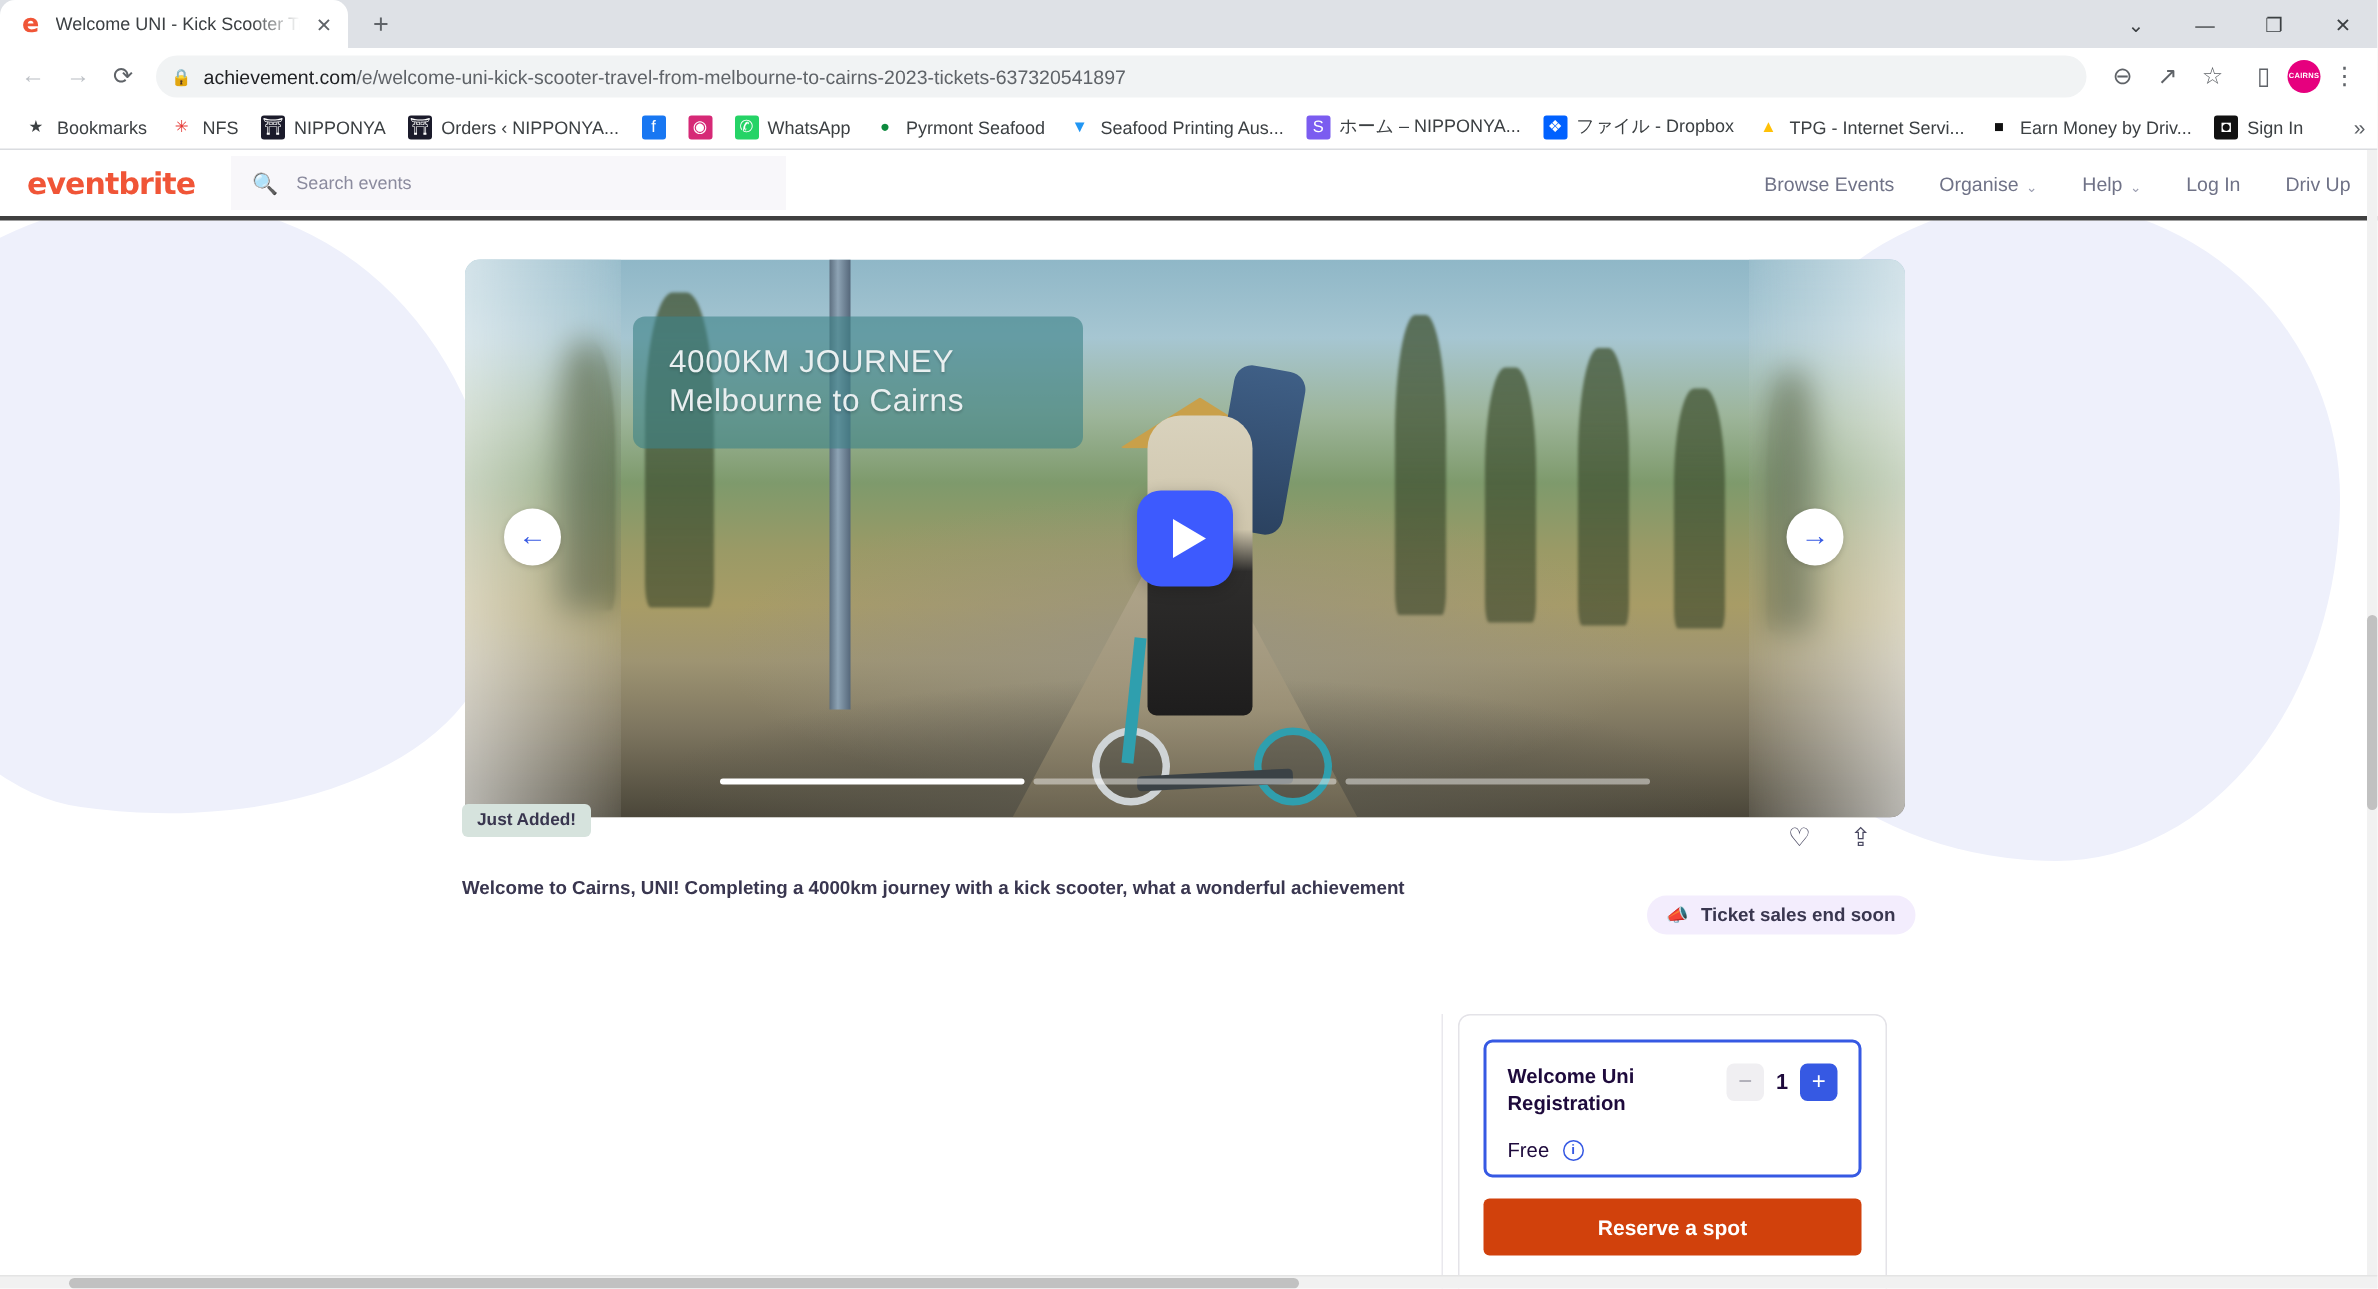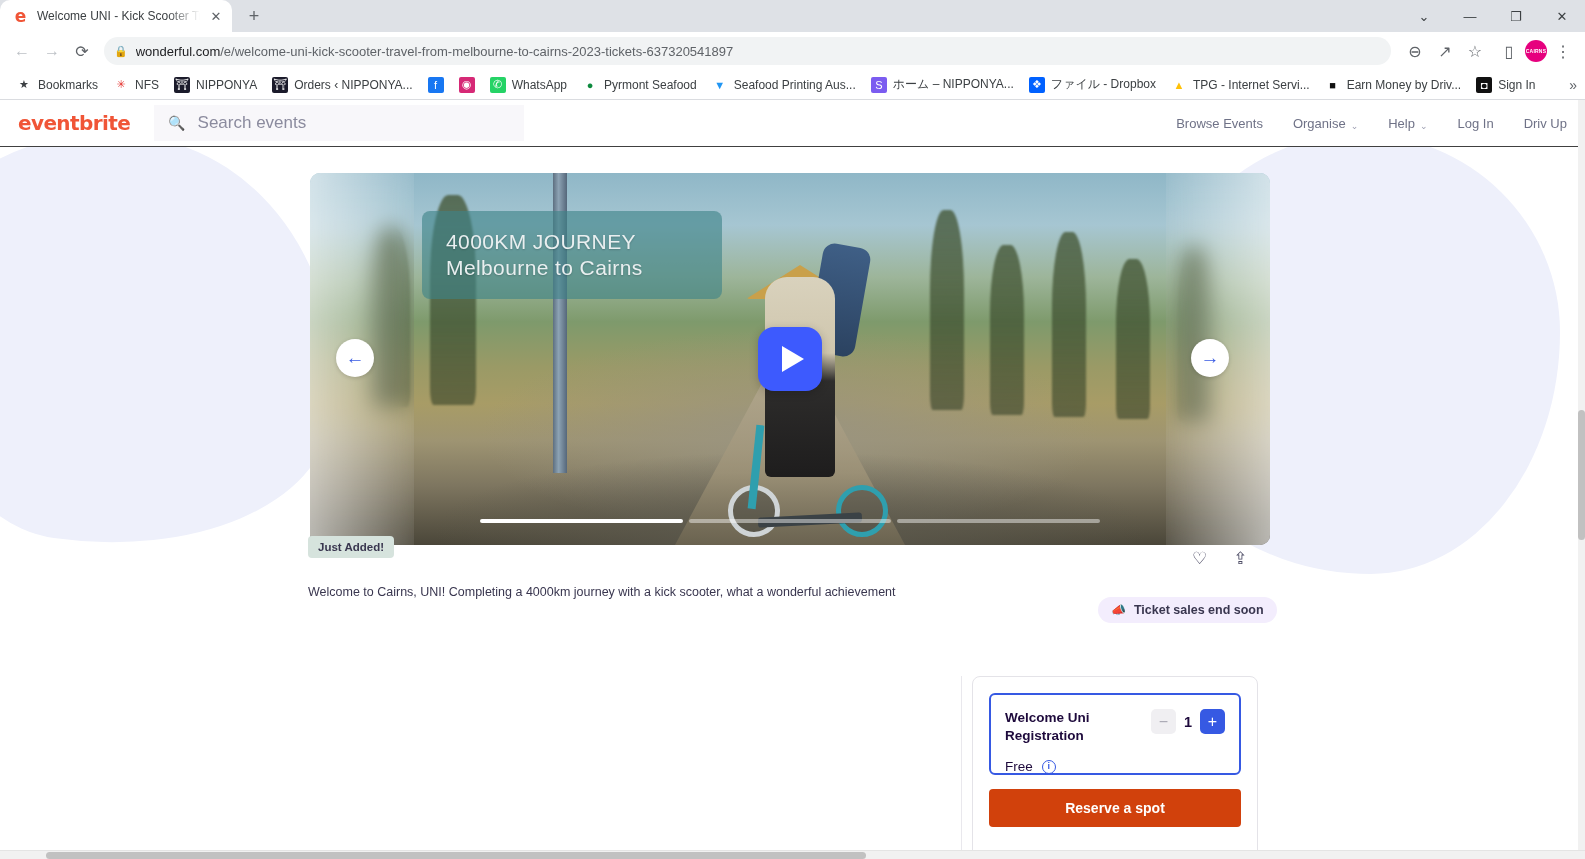--- a/index.html
+++ b/index.html
@@ -109,37 +109,37 @@
   }
 
   
   .page {
     position: absolute; left: 0; top: 100px;
     width: 1585px; height: 759px; background: #fff; overflow: hidden;
   }
   .eb-header {
     height: 47px; background: #fff; position: relative; z-index: 5;
     display: flex; align-items: center; padding: 0 18px;
-    border-bottom: 1px solid #404040;
+    border-bottom: 3px solid #404040;
   }
   .eb-logo {
     font-family: "DejaVu Sans", sans-serif;
     font-size: 20px; font-weight: bold; color: #f05537;
     letter-spacing: -0.6px; margin-right: 24px; cursor: pointer;
   }
   .eb-search {
     width: 370px; height: 36px; background: #f8f7fa;
     display: flex; align-items: center; gap: 12px; padding: 0 14px;
     cursor: text;
   }
   .eb-search .sicon { color: #8b8b9e; font-size: 14px; }
   .eb-search input {
     border: 0; background: transparent; outline: none;
     font-family: "Liberation Sans", sans-serif;
-    font-size: 17px; color: #39364f; width: 100%;
+    font-size: 12px; color: #39364f; width: 100%;
   }
   .eb-search input::placeholder { color: #8b8b9e; }
   .eb-nav { margin-left: auto; display: flex; align-items: center; gap: 30px; }
   .eb-nav a {
     font-size: 13px; color: #6f7287; text-decoration: none;
     display: flex; align-items: flex-end; gap: 5px; cursor: pointer;
   }
   .caret { font-size: 9px; color: #9b9db0; }
 
   
@@ -291,21 +291,21 @@
     border-radius: 4px;
   }
   .ev-date {
     margin-top: 17px; font-size: 14px; font-weight: bold; color: #39364f;
   }
   .ev-title {
     margin-top: 8px; font-size: 43px; line-height: 1.11;
     font-weight: bold; color: #2d0c57; letter-spacing: -0.5px;
   }
   .ev-sub {
-    margin-top: 27px; font-size: 12.5px; font-weight: normal; color: #39364f;
+    margin-top: 27px; font-size: 12.5px; font-weight: bold; color: #39364f;
   }
   .ev-icons {
     position: absolute; left: 1192px; top: 448px; display: flex; gap: 26px;
     z-index: 4;
   }
   .ev-icons span { color: #4b4a63; font-size: 17px; cursor: pointer; }
 
   
   .ticket-note {
     position: absolute; left: 1098px; top: 497px;
@@ -315,21 +315,21 @@
   }
   .ticket-note .megaphone { color: #7b5cf0; font-size: 12px; }
   .panel {
     position: absolute; left: 972px; top: 576px; width: 286px; height: 200px;
     background: #fff; border: 1px solid #e4e3e8;
     border-radius: 8px; padding: 16px; z-index: 4;
     box-shadow: 0 0 0 rgba(0,0,0,0);
   }
   .tier {
     border: 2px solid #3659e3; border-radius: 6px;
-    padding: 14px 14px 12px; height: 82px;
+    padding: 14px 14px 12px; height: 92px;
   }
   .tier-top { display: flex; align-items: flex-start; }
   .tier-name {
     font-size: 13.5px; font-weight: bold; color: #1e0a3c;
     line-height: 1.35; flex: 1 1 auto; padding-right: 8px;
   }
   .stepper { display: flex; align-items: center; gap: 7px; }
   .step {
     width: 25px; height: 25px; border-radius: 5px;
     display: flex; align-items: center; justify-content: center;
@@ -396,21 +396,21 @@
       <div>✕</div>
     </div>
   </div>
 
   <div class="toolbar">
     <div class="tbtn disabled">←</div>
     <div class="tbtn disabled">→</div>
     <div class="tbtn">⟳</div>
     <div class="omnibox">
       <span class="lock">🔒</span>
-      <span class="url"><b>wonderful.com</b><span>/e/welcome-uni-kick-scooter-travel-from-melbourne-to-cairns-2023-tickets-637320541897</span></span>
+      <span class="url"><b>achievement.com</b><span>/e/welcome-uni-kick-scooter-travel-from-melbourne-to-cairns-2023-tickets-637320541897</span></span>
     </div>
     <div class="omni-actions">
       <div class="tbtn">⊖</div>
       <div class="tbtn">↗</div>
       <div class="tbtn">☆</div>
     </div>
     <div class="tbtn">▯</div>
     <div class="avatar">CAIRNS</div>
     <div class="tbtn">⋮</div>
   </div>

